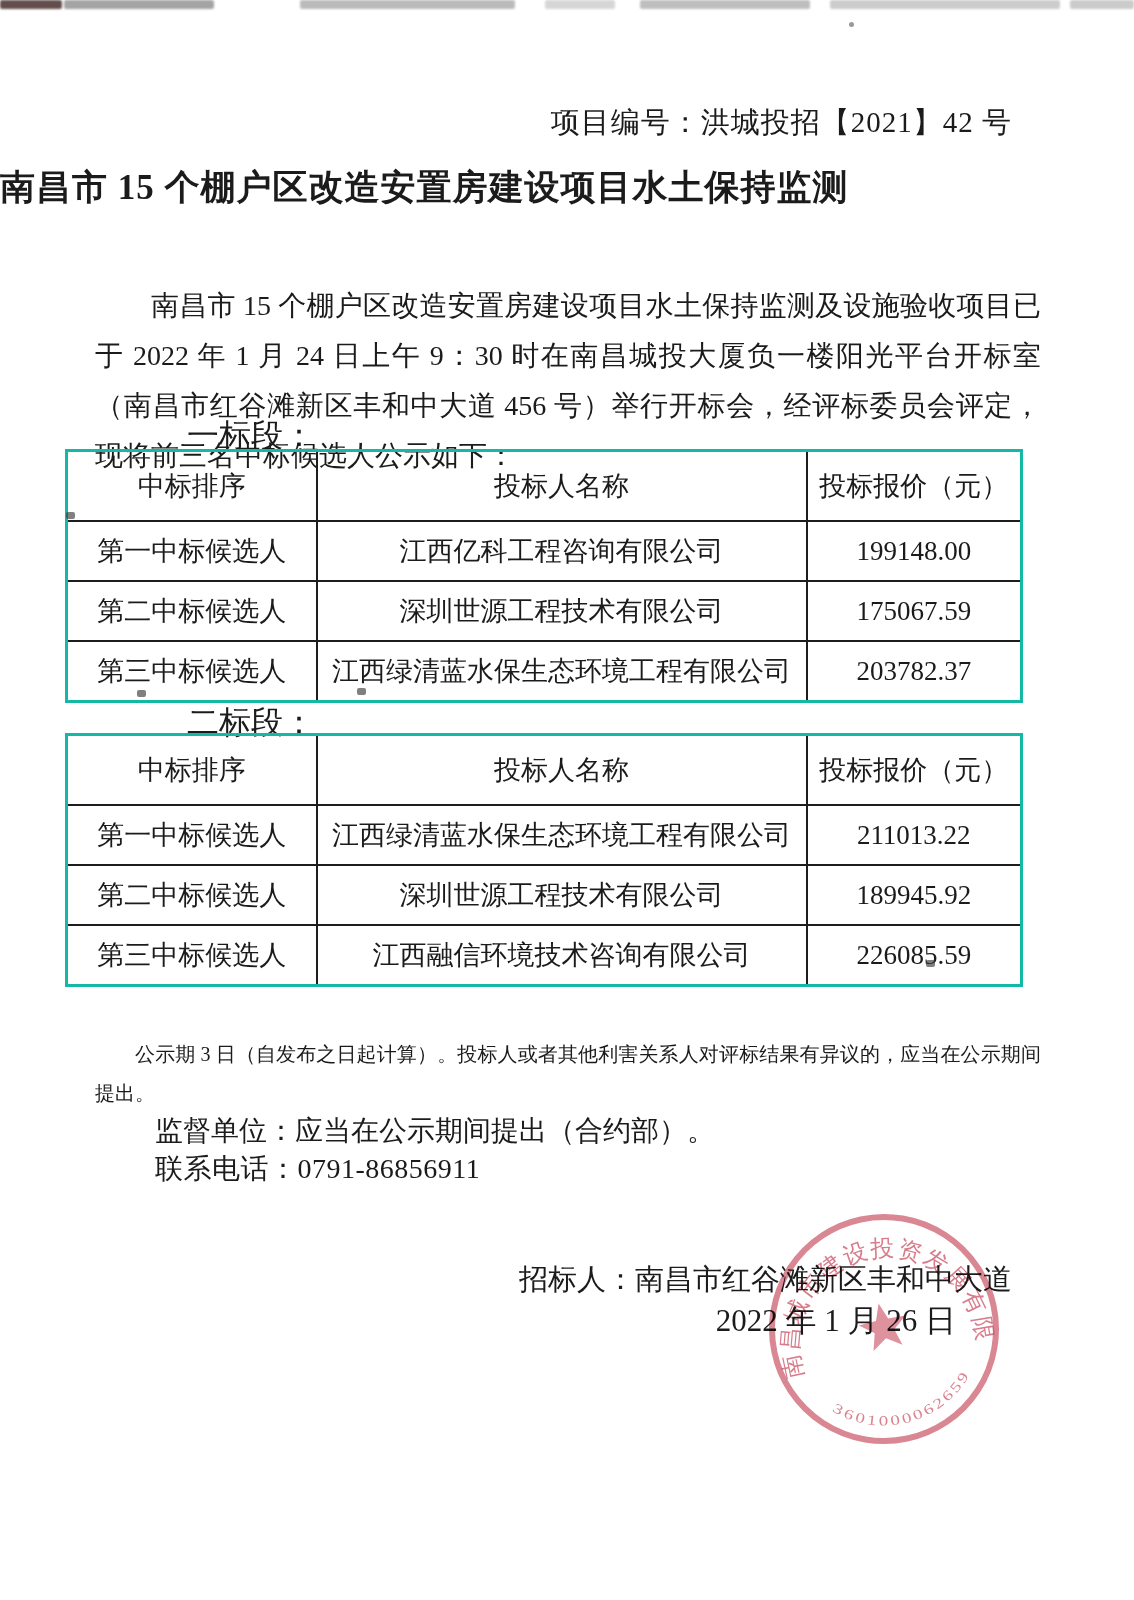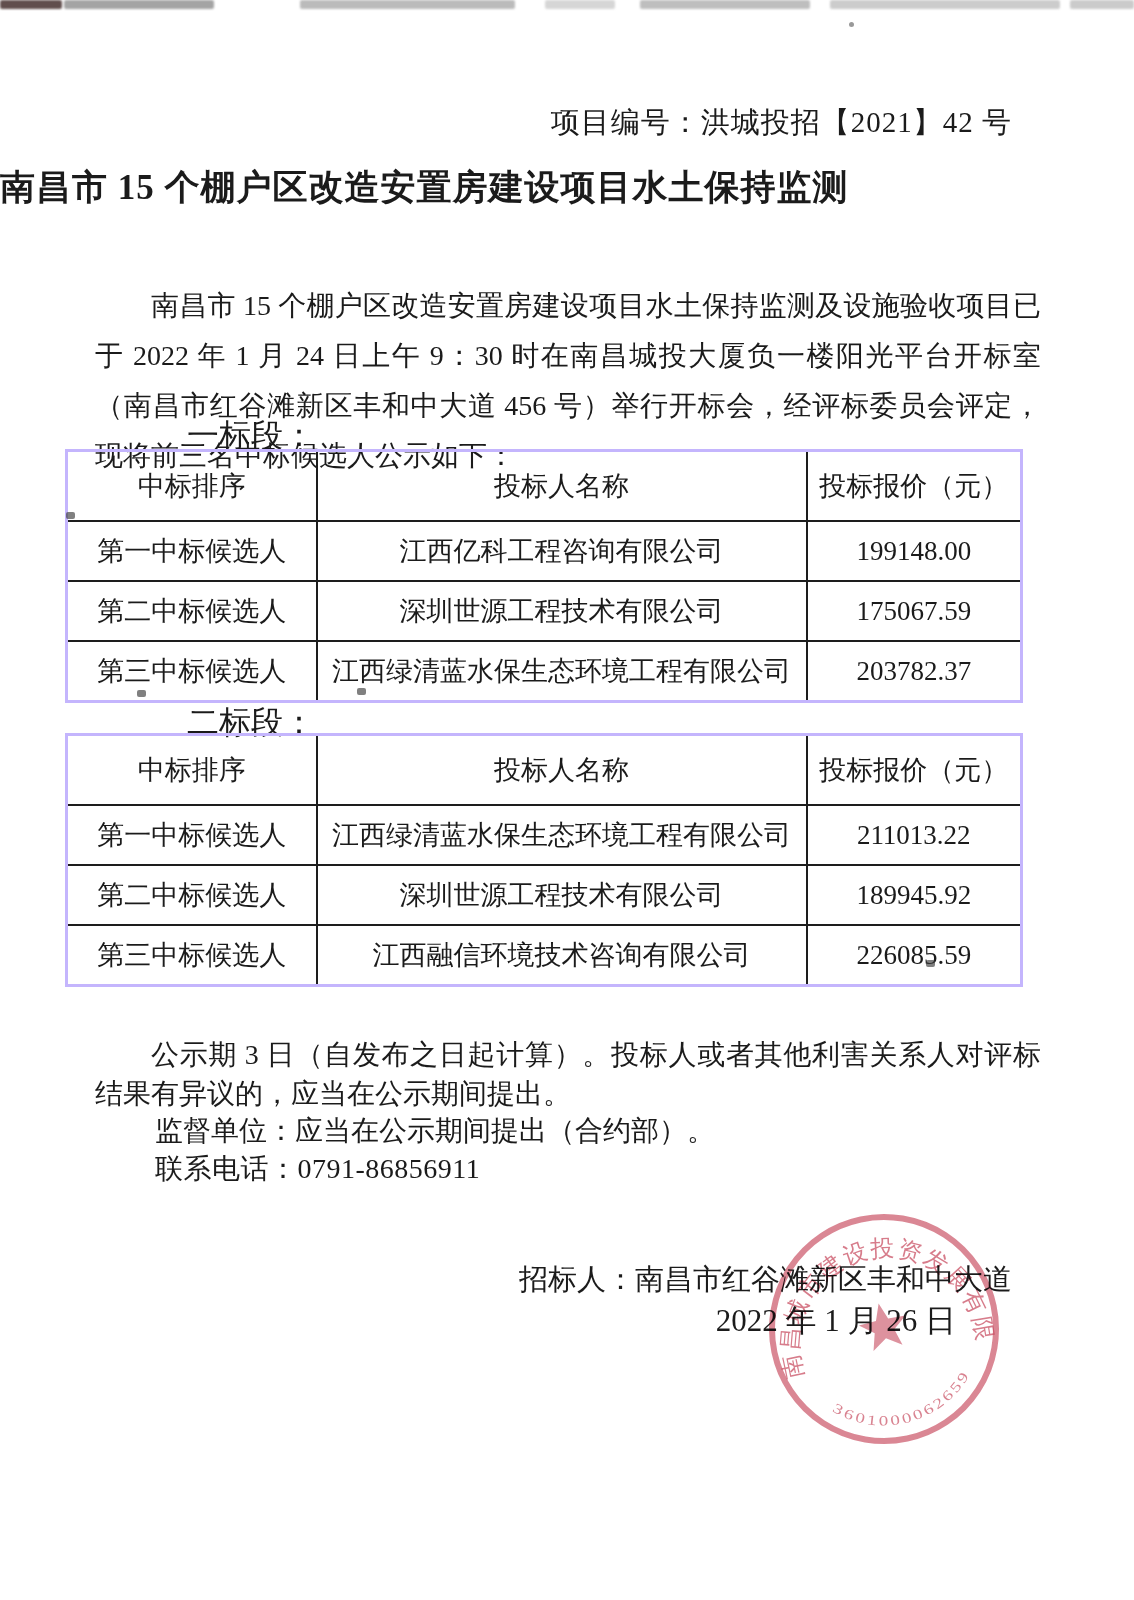--- a/index.html
+++ b/index.html
@@ -37,23 +37,23 @@
   .t2{top:733px;}
   table.bid col.c1{width:250px;}
   table.bid col.c2{width:490px;}
   table.bid col.c3{width:215px;}
   table.bid th,table.bid td{
     border:2px solid #1d1d1d;text-align:center;vertical-align:middle;
     font-weight:normal;font-size:27px;padding:0;overflow:hidden;white-space:nowrap;
   }
   table.bid th{height:68px;}
   table.bid td{height:58px;}
-  table.bid{border:3px solid #c4b5fd;padding-left:33px;}
+  table.bid{border:3px solid #14b8a6;padding-left:33px;}
 
-  .notice{top:1035px;left:95px;width:946px;font-size:28px;line-height:39px;
+  .notice{top:1035px;left:95px;width:946px;font-size:20px;line-height:39px;
           text-align:justify;text-indent:2em;z-index:2;}
   .supervisor{top:1112px;left:155px;font-size:28px;z-index:2;}
   .phone{top:1150px;left:155px;font-size:28px;letter-spacing:.5px;z-index:2;text-align:center;}
   .bidder{top:1260px;right:122px;font-size:29px;z-index:2;}
   .docdate{top:1300px;right:178px;font-size:31px;z-index:2;}
 
   .seal{left:765px;top:1210px;width:238px;height:238px;z-index:3;
         mix-blend-mode:multiply;transform:rotate(-12deg);opacity:.9;}
   .seal text{font-family:"Liberation Serif","DejaVu Serif",serif;}
 </style>

